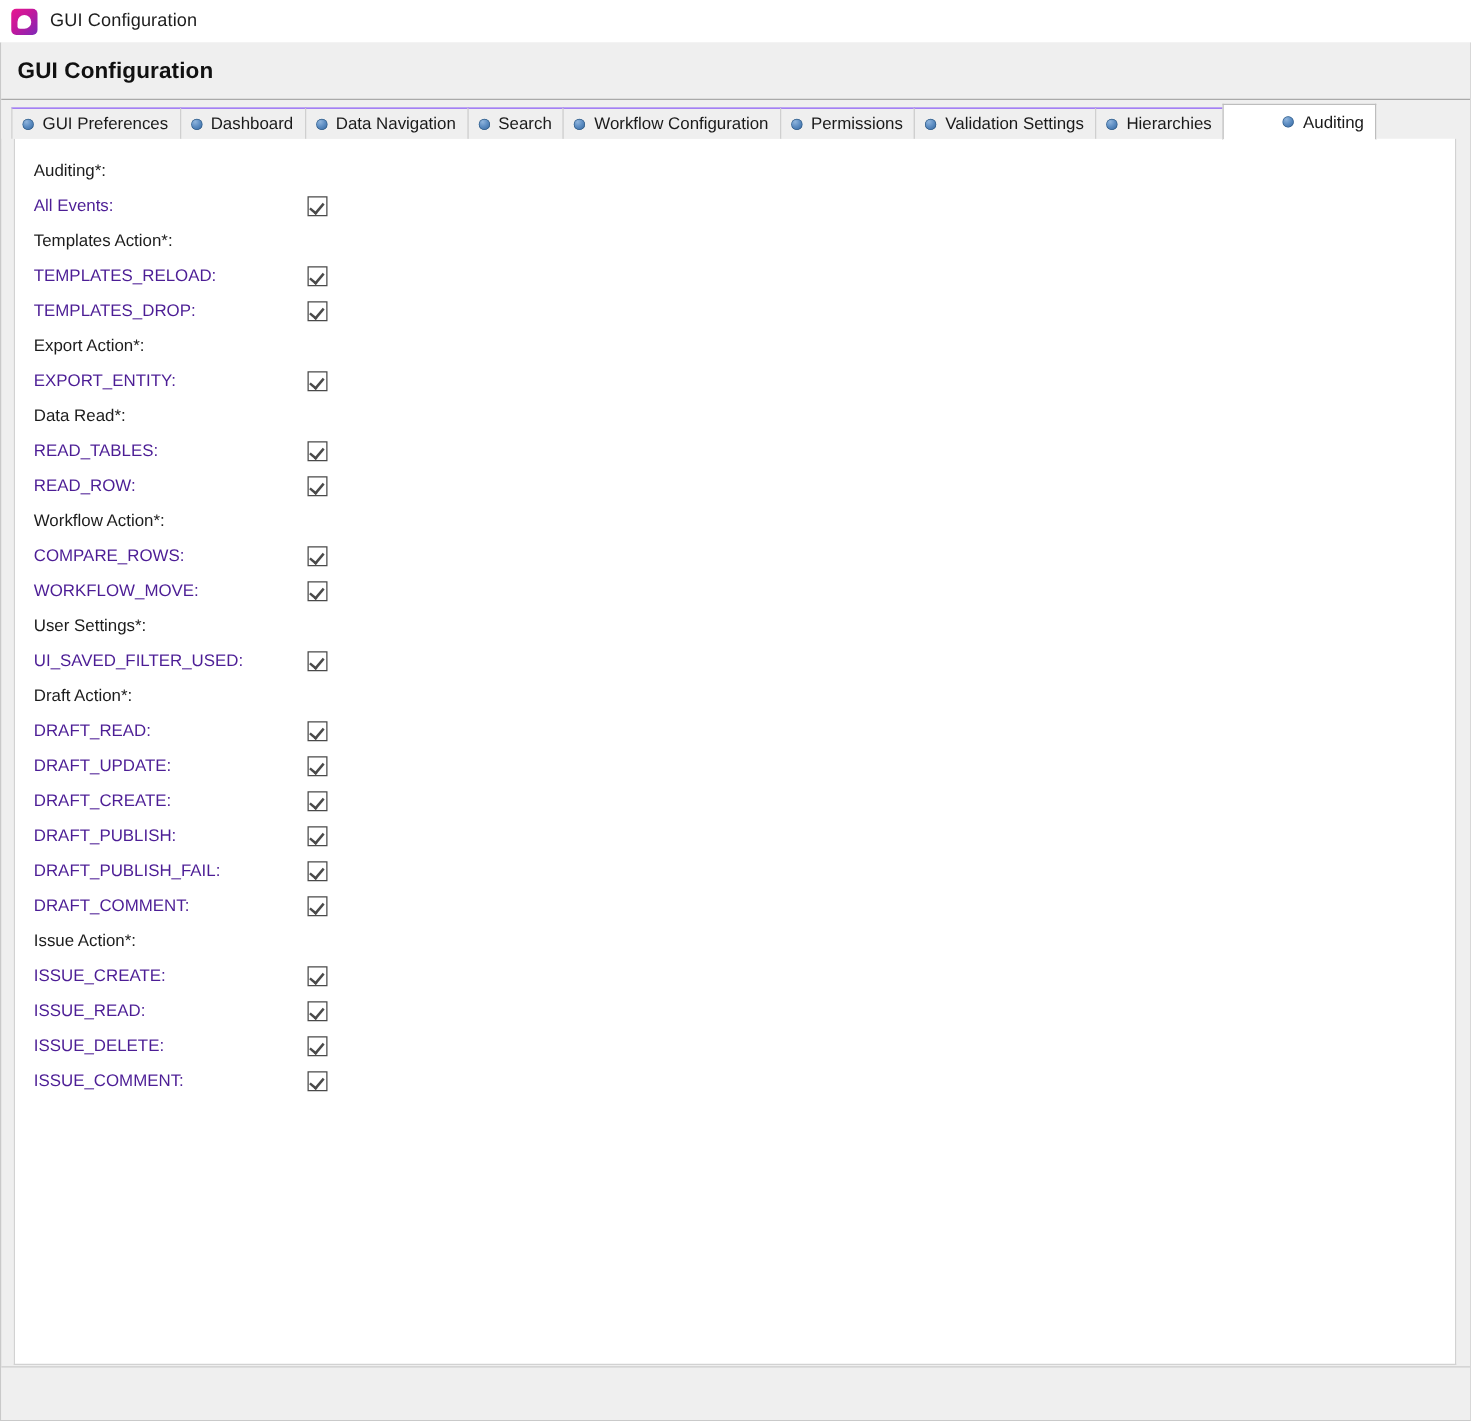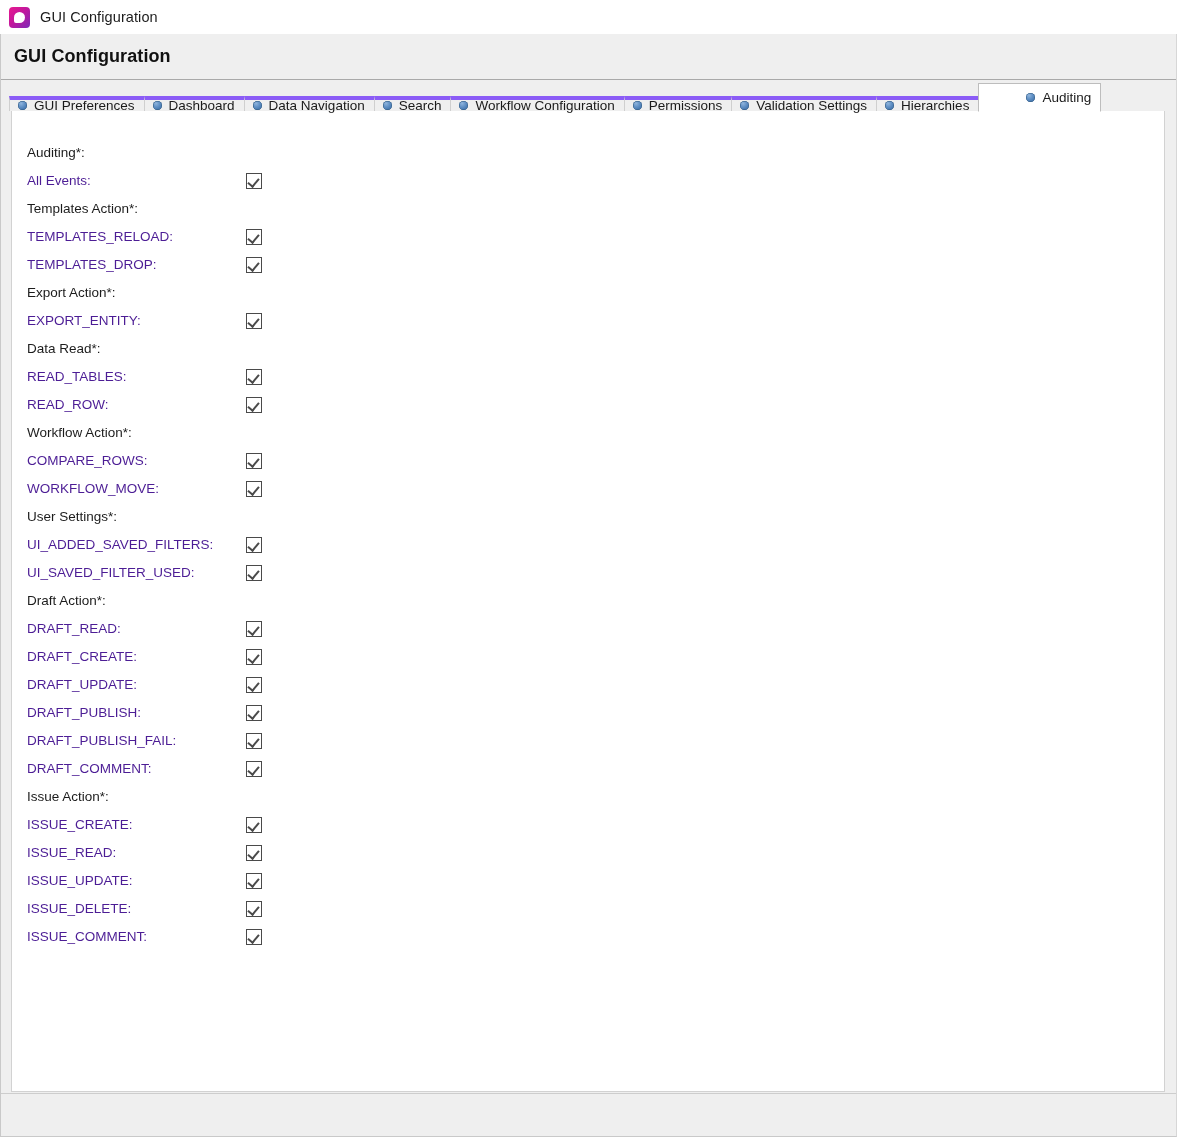--- a/index.html
+++ b/index.html
@@ -88,26 +88,26 @@
     align-items: flex-end;
     height: 31px;
     padding-left: 8px;
     box-sizing: border-box;
     position: relative;
     z-index: 2;
   }
   .tab {
     display: flex;
     align-items: center;
-    height: 15px;
+    height: 25px;
     padding: 0 9px 0 8px;
     background: #efefef;
     border-left: 1px solid #cfcfcf;
     border-right: 1px solid #cfcfcf;
-    border-top: 4px solid #8b5cf6;
+    border-top: 1px solid #8b5cf6;
     box-sizing: border-box;
     font-size: 13.5px;
     color: #1a1a1a;
     cursor: default;
     white-space: nowrap;
     position: relative;
     margin-right: -1px;
   }
   .tab.active {
     background: #ffffff;
@@ -138,21 +138,21 @@
     right: 11px;
     top: 77px;
     bottom: 44px;
     background: #ffffff;
     border: 1px solid #d2d2d2;
     border-top: none;
     box-sizing: border-box;
     overflow: hidden;
   }
   .form {
-    padding: 28px 0 0 0;
+    padding: 12px 0 0 0;
   }
   .form-row {
     display: flex;
     align-items: center;
     height: 28px;
     padding-left: 15px;
     box-sizing: border-box;
   }
   .row-label {
     width: 219px;
@@ -302,67 +302,59 @@
           <span class="checkbox checked"></span>
         </div>
         <div class="form-row">
           <span class="row-label">WORKFLOW_MOVE:</span>
           <span class="checkbox checked"></span>
         </div>
         <div class="form-row">
           <span class="row-label group">User Settings*:</span>
         </div>
         <div class="form-row">
-          <span class="row-label">UI_ADDED_SAVED_FILTERS:</span>
-          <span class="checkbox checked"></span>
-        </div>
-        <div class="form-row">
           <span class="row-label">UI_SAVED_FILTER_USED:</span>
           <span class="checkbox checked"></span>
         </div>
         <div class="form-row">
           <span class="row-label group">Draft Action*:</span>
         </div>
         <div class="form-row">
           <span class="row-label">DRAFT_READ:</span>
           <span class="checkbox checked"></span>
         </div>
         <div class="form-row">
+          <span class="row-label">DRAFT_UPDATE:</span>
+          <span class="checkbox checked"></span>
+        </div>
+        <div class="form-row">
           <span class="row-label">DRAFT_CREATE:</span>
           <span class="checkbox checked"></span>
         </div>
         <div class="form-row">
-          <span class="row-label">DRAFT_UPDATE:</span>
-          <span class="checkbox checked"></span>
-        </div>
-        <div class="form-row">
           <span class="row-label">DRAFT_PUBLISH:</span>
           <span class="checkbox checked"></span>
         </div>
         <div class="form-row">
           <span class="row-label">DRAFT_PUBLISH_FAIL:</span>
           <span class="checkbox checked"></span>
         </div>
         <div class="form-row">
           <span class="row-label">DRAFT_COMMENT:</span>
           <span class="checkbox checked"></span>
         </div>
         <div class="form-row">
           <span class="row-label group">Issue Action*:</span>
         </div>
         <div class="form-row">
           <span class="row-label">ISSUE_CREATE:</span>
           <span class="checkbox checked"></span>
         </div>
         <div class="form-row">
           <span class="row-label">ISSUE_READ:</span>
-          <span class="checkbox checked"></span>
-        </div>
-        <div class="form-row">
-          <span class="row-label">ISSUE_UPDATE:</span>
           <span class="checkbox checked"></span>
         </div>
         <div class="form-row">
           <span class="row-label">ISSUE_DELETE:</span>
           <span class="checkbox checked"></span>
         </div>
         <div class="form-row">
           <span class="row-label">ISSUE_COMMENT:</span>
           <span class="checkbox checked"></span>
         </div>

